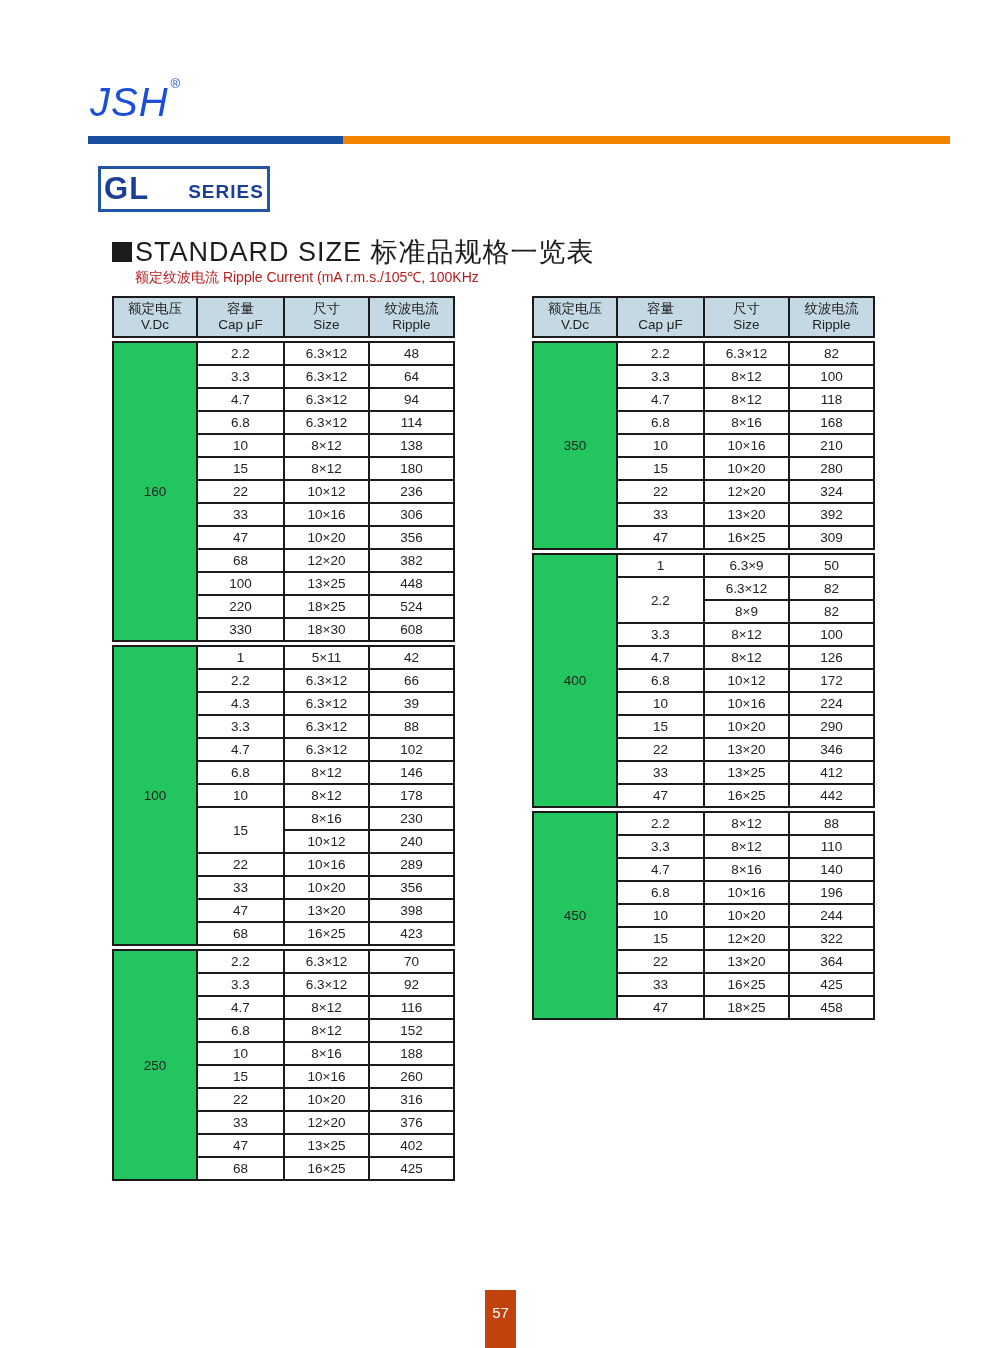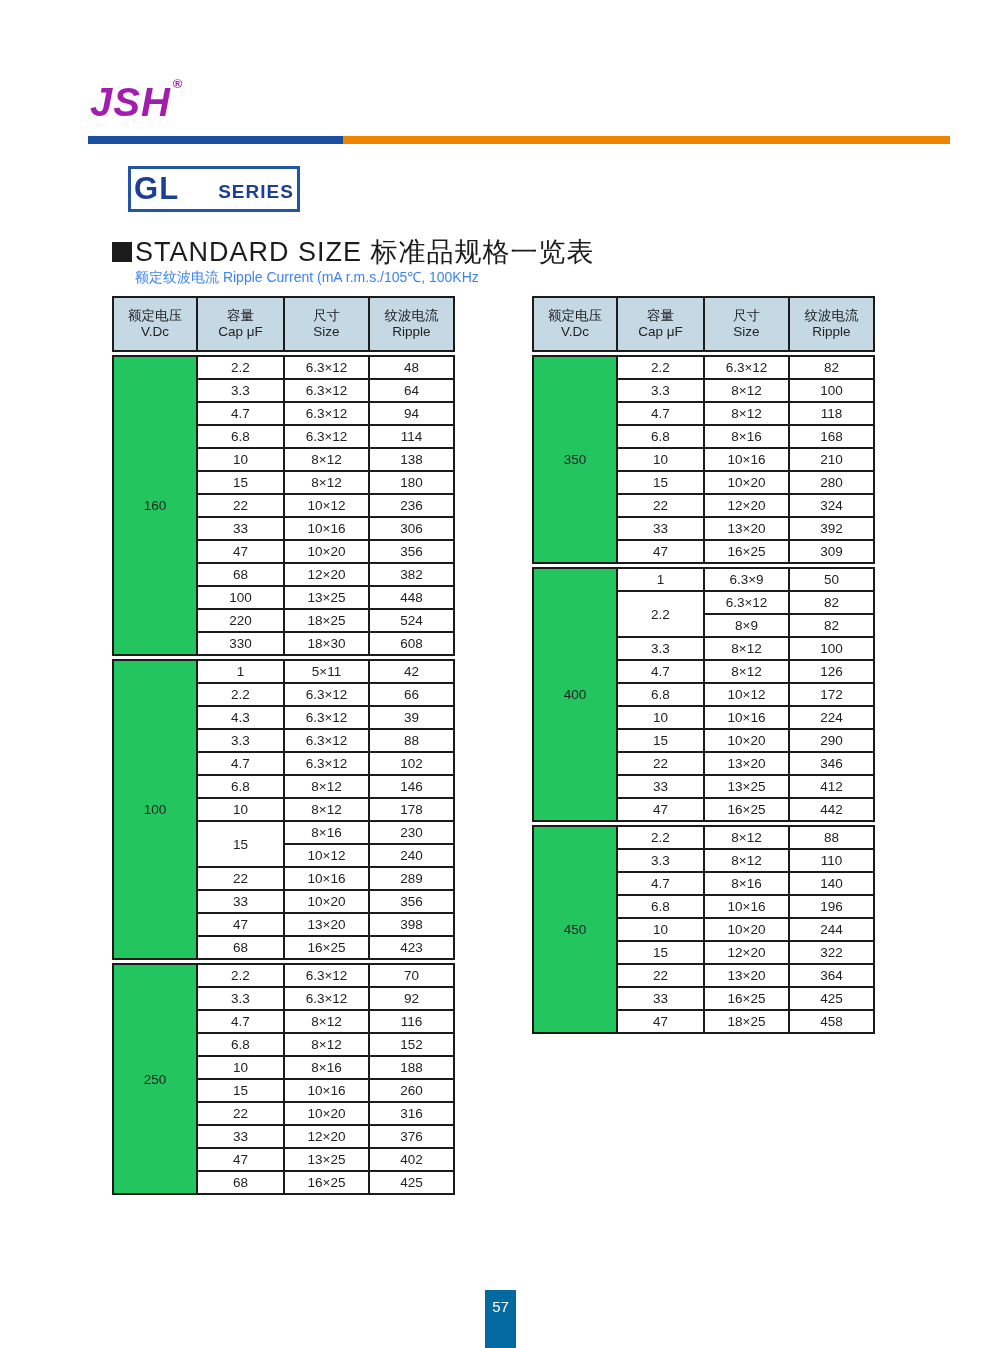--- a/index.html
+++ b/index.html
@@ -3,60 +3,60 @@
 <meta charset="utf-8">
 <style>
   html,body{margin:0;padding:0;}
   body{
     width:1000px;height:1348px;position:relative;background:#ffffff;
     font-family:"Liberation Sans", sans-serif;color:#222;
   }
   
   .logo{
     position:absolute;left:90px;top:80px;
-    color:#a21caf;font-size:40px;font-weight:bold;font-style:italic;letter-spacing:1px;
+    color:#1d4ed8;font-size:40px;font-weight:normal;font-style:italic;letter-spacing:1px;
   }
   .logo .reg{font-size:13px;font-style:normal;vertical-align:top;position:relative;top:-4px;left:2px;}
   .topbar{position:absolute;top:136px;left:88px;width:862px;height:8px;display:flex;}
   .topbar .seg-blue{width:255px;background:#1a4fa0;}
   .topbar .seg-orange{flex:1;background:#f08300;}
   .series-box{
-    position:absolute;left:128px;top:166px;width:172px;height:46px;
+    position:absolute;left:98px;top:166px;width:172px;height:46px;
     border:3px solid #2355a6;display:flex;align-items:center;justify-content:center;
     gap:7px;color:#1b3f96;box-sizing:border-box;
   }
   .series-box .gl{font-size:31px;font-weight:bold;letter-spacing:1px;}
   .series-box .series{font-size:19px;font-weight:bold;letter-spacing:1px;padding-top:5px;margin-left:32px;}
   .heading{
     position:absolute;left:112px;top:234px;font-size:27px;color:#1c1c1c;
     display:flex;align-items:center;letter-spacing:1px;white-space:nowrap;
   }
   .bullet{width:20px;height:20px;background:#1c1c1c;display:inline-block;margin-right:3px;flex:none;}
-  .subtitle{position:absolute;left:135px;top:267px;font-size:14px;color:#3b82f6;white-space:nowrap;}
+  .subtitle{position:absolute;left:135px;top:267px;font-size:14px;color:#b91c1c;white-space:nowrap;}
 
   
   .spec-table{position:absolute;top:296px;}
   #table-left{left:112px;}
   #table-right{left:532px;}
   table{border-collapse:collapse;table-layout:fixed;}
   .block{border:2px solid #1b1b1b;margin:0 0 3px 0;}
   td{
     border:2px solid #1b1b1b;text-align:center;vertical-align:middle;
     font-size:13.5px;color:#222;height:21px;padding:0;line-height:21px;
     overflow:hidden;
   }
   .vfill{background:#22c55e;}
-  .hcell{background:#c5d9e4;line-height:16px;padding:10px 0;height:auto;}
+  .hcell{background:#c5d9e4;line-height:16px;padding:3px 0;height:auto;}
   .hcell div{line-height:16px;}
 
   
   .page-num{
     position:absolute;left:485px;top:1290px;width:31px;height:58px;
-    background:#0369a1;color:#ffffff;font-size:15px;text-align:center;
-    padding-top:8px;box-sizing:border-box;
+    background:#c2410c;color:#ffffff;font-size:15px;text-align:center;
+    padding-top:14px;box-sizing:border-box;
   }
 </style>
 </head>
 <body>
 
 <div class="logo"><span>JSH</span><span class="reg">®</span></div>
 
 <div class="topbar">
   <div class="seg-blue"></div>
   <div class="seg-orange"></div>

